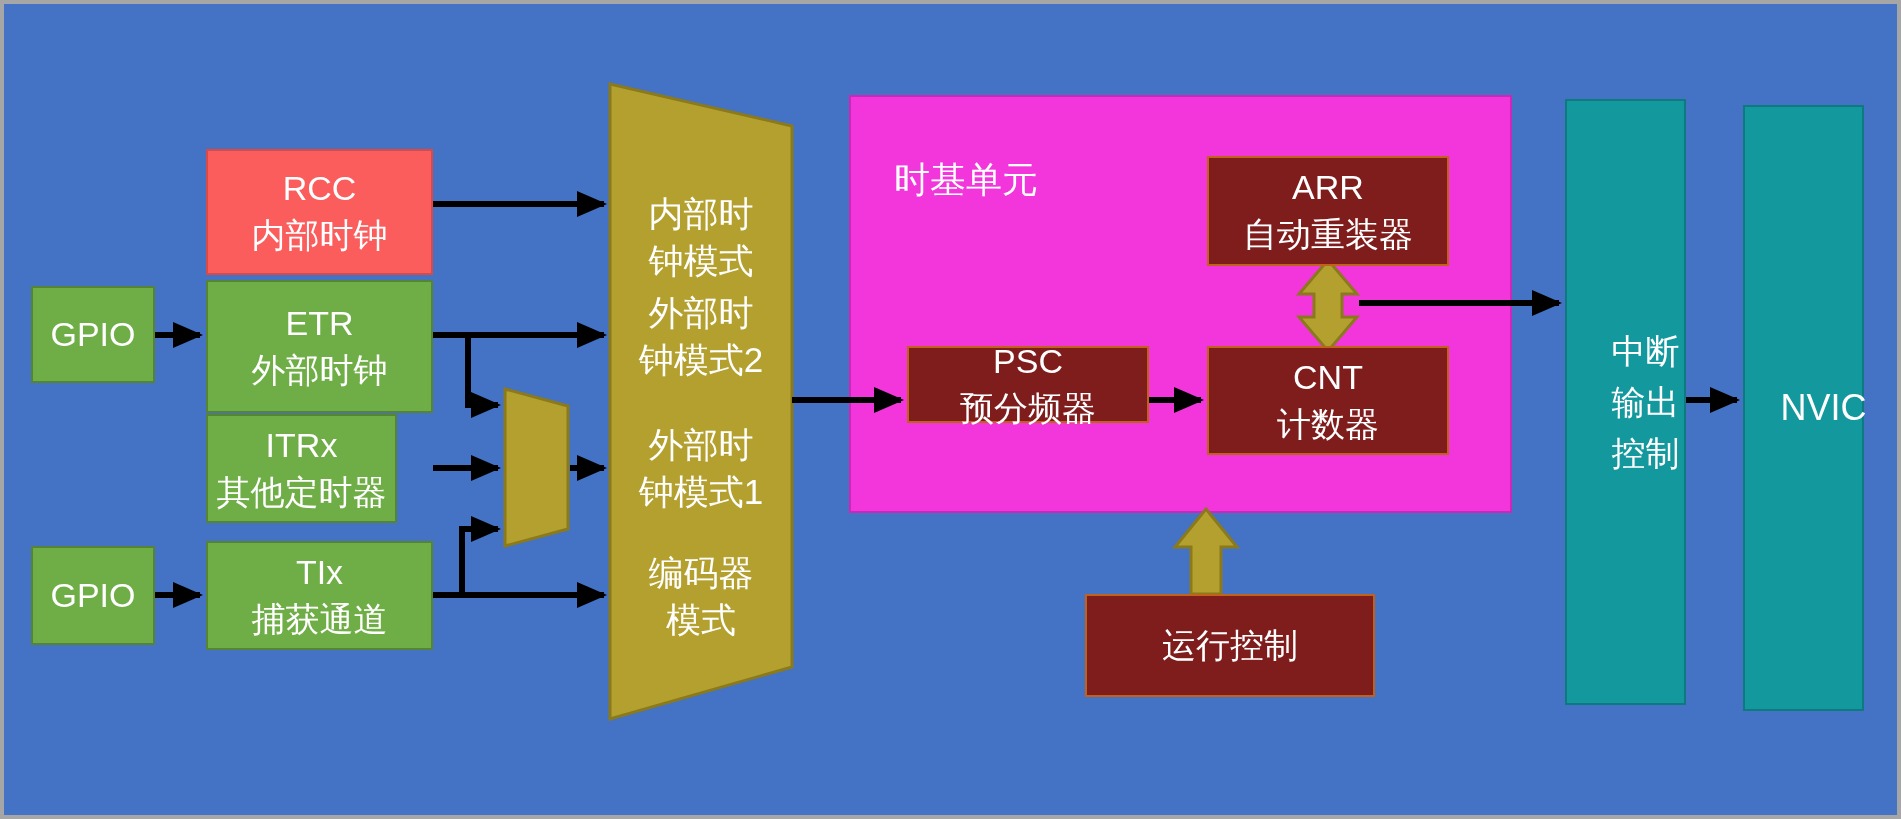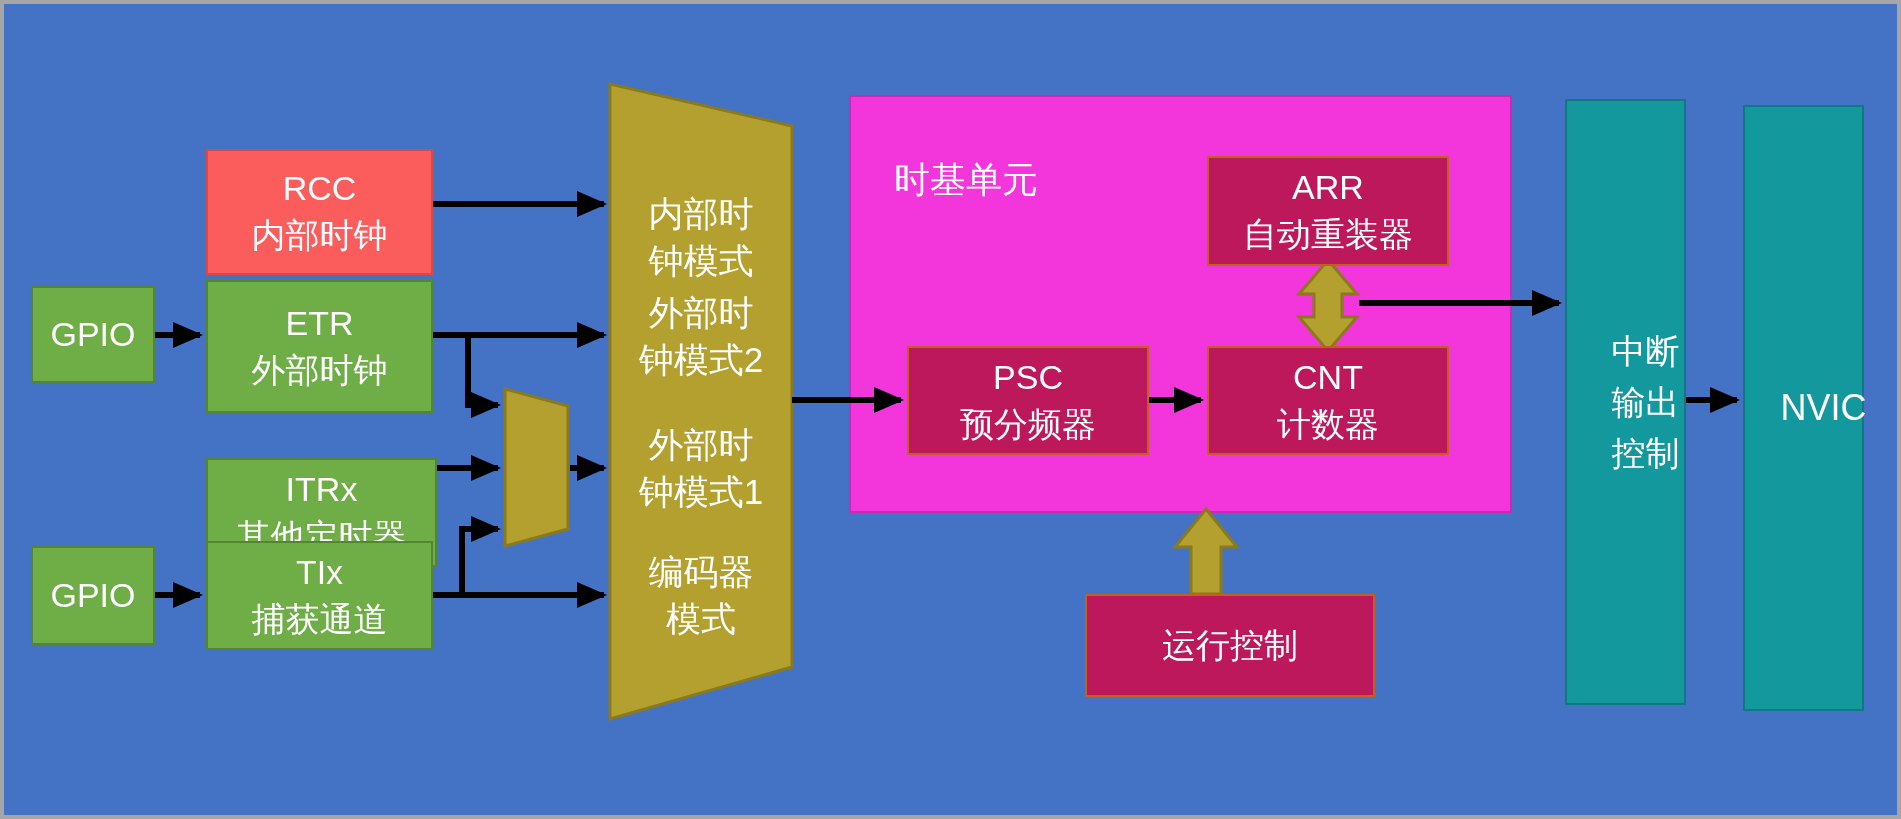--- a/index.html
+++ b/index.html
@@ -22,21 +22,21 @@
     justify-content: center;
     text-align: center;
     color: #ffffff;
     font-size: 34px;
     line-height: 1.38;
     z-index: 3;
   }
   .label { white-space: pre-line; }
   .green  { background: #6fad47; border: 2px solid #568435; }
   .red    { background: #fb5c5c; border: 2px solid #d84a4a; }
-  .orange { background: #be185d; border: 2px solid #c1611c; }
+  .orange { background: #7f1d1d; border: 2px solid #c1611c; }
   .teal   { background: #13989e; border: 2px solid #0e7a7f; padding-left: 40px; }
   .panel-magenta {
     position: absolute;
     left: 845px; top: 91px; width: 663px; height: 418px;
     background: #f335dc;
     border: 2px solid #cb28b8;
     z-index: 1;
   }
   svg.layer {
     position: absolute;
@@ -109,47 +109,47 @@
     <span class="label">RCC
 内部时钟</span>
   </div>
   <div class="box green" style="left:27px;top:282px;width:124px;height:97px;">
     <span class="label">GPIO</span>
   </div>
   <div class="box green" style="left:202px;top:276px;width:227px;height:133px;">
     <span class="label">ETR
 外部时钟</span>
   </div>
-  <div class="box green" style="left:202px;top:410px;width:231px;height:109px;margin-top:44px;">
+  <div class="box green" style="left:202px;top:410px;width:191px;height:109px;">
     <span class="label">ITRx
 其他定时器</span>
   </div>
   <div class="box green" style="left:27px;top:542px;width:124px;height:99px;">
     <span class="label">GPIO</span>
   </div>
   <div class="box green" style="left:202px;top:537px;width:227px;height:109px;">
     <span class="label">TIx
 捕获通道</span>
   </div>
 
   <div class="float-label mode-label" style="top:152px;margin-top:34px;">内部时
 钟模式</div>
   <div class="float-label mode-label" style="top:285px;">外部时
 钟模式2</div>
   <div class="float-label mode-label" style="top:417px;">外部时
 钟模式1</div>
-  <div class="float-label mode-label" style="top:545px;font-family:Liberation Serif, serif;">编码器
+  <div class="float-label mode-label" style="top:545px;">编码器
 模式</div>
 
   <div class="float-label title-label">时基单元</div>
   <div class="box orange" style="left:1203px;top:152px;width:242px;height:110px;">
     <span class="label">ARR
 自动重装器</span>
   </div>
-  <div class="box orange" style="left:903px;top:342px;width:242px;height:109px;">
+  <div class="box orange" style="left:903px;top:342px;width:242px;height:77px;">
     <span class="label">PSC
 预分频器</span>
   </div>
   <div class="box orange" style="left:1203px;top:342px;width:242px;height:109px;justify-content:center;">
     <span class="label">CNT
 计数器</span>
   </div>
 
   <div class="box orange" style="left:1081px;top:590px;width:290px;height:103px;text-align:center;">
     <span class="label">运行控制</span>

